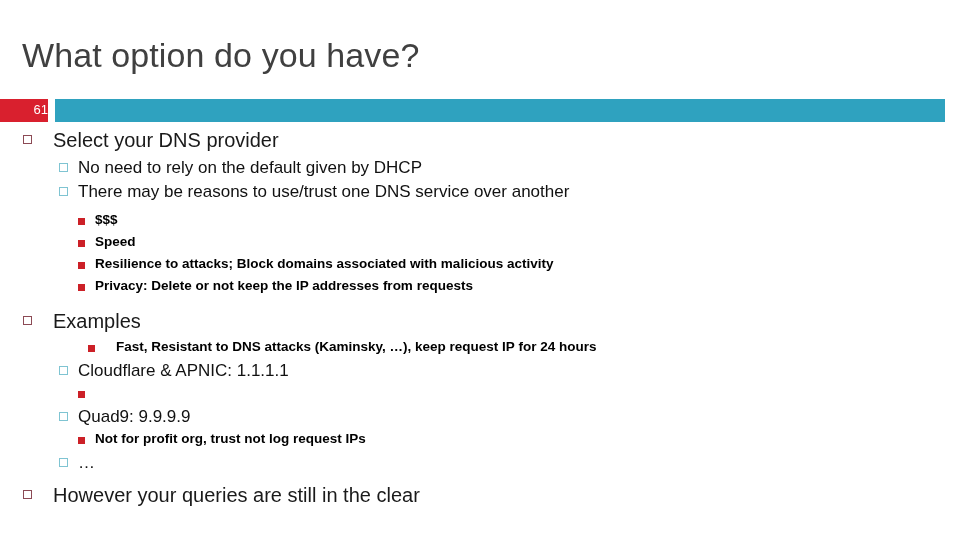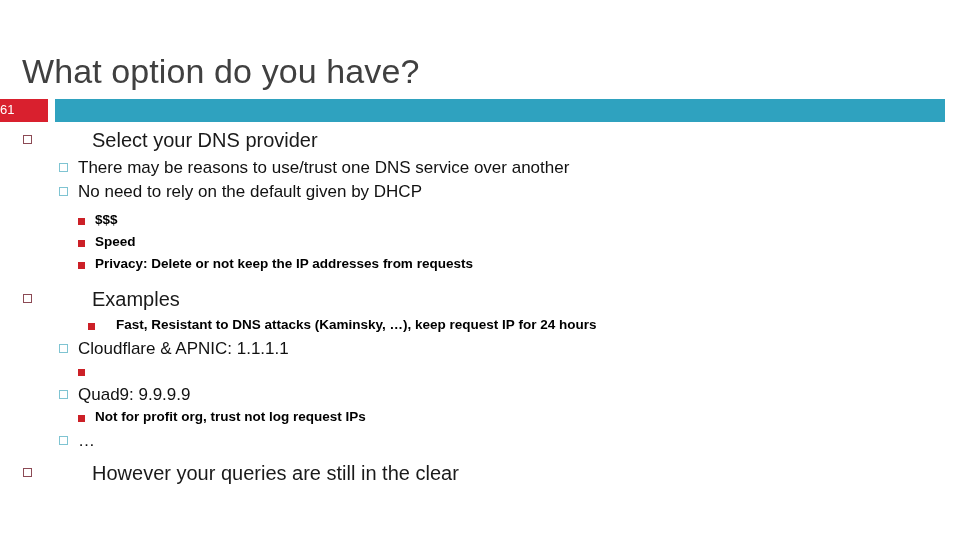--- a/index.html
+++ b/index.html
@@ -20,21 +20,20 @@
   .slide-title {
     position: absolute;
     left: 22px;
     top: 33px;
     font-size: 34px;
     line-height: 44px;
     font-weight: normal;
     color: #404040;
     letter-spacing: 0.1px;
     white-space: nowrap;
-    margin-top: 16px;
   }
 
   
   .header-rule {
     position: absolute;
     left: 0;
     top: 99px;
     width: 960px;
     height: 23px;
   }
@@ -44,21 +43,21 @@
     top: 0;
     width: 48px;
     height: 23px;
     background: #d9202e;
   }
   .slide-number-badge .num {
     position: absolute;
     left: 0;
     right: 0;
     top: 3px;
-    text-align: left;
+    text-align: right;
     font-size: 13px;
     line-height: 16px;
     color: #ffffff;
   }
   .header-bar {
     position: absolute;
     left: 55px;
     top: 0;
     width: 890px;
     height: 23px;
@@ -82,21 +81,20 @@
     display: block;
   }
   .row .txt {
     display: block;
     white-space: nowrap;
   }
 
   
   .lvl1 {
     height: 30px;
-    padding-left: 39px;
   }
   .lvl1 .marker {
     left: 23px;
     top: 9px;
     width: 9px;
     height: 9px;
     border: 1px solid #8c4a55;
     background: transparent;
     box-sizing: border-box;
   }
@@ -172,40 +170,44 @@
 
 <div class="body-area">
 
   <div class="row lvl1">
     <span class="marker"></span>
     <span class="txt">Select your DNS provider</span>
   </div>
 
   <div class="row lvl2">
     <span class="marker"></span>
+    <span class="txt">No need to rely on the default given by DHCP</span>
+  </div>
+
+  <div class="row lvl2">
+    <span class="marker"></span>
     <span class="txt">There may be reasons to use/trust one DNS service over another</span>
   </div>
 
-  <div class="row lvl2">
-    <span class="marker"></span>
-    <span class="txt">No need to rely on the default given by DHCP</span>
-  </div>
-
   <div class="gap-sm"></div>
 
   <div class="row lvl3">
     <span class="marker"></span>
     <span class="txt">$$$</span>
   </div>
 
   <div class="row lvl3">
     <span class="marker"></span>
     <span class="txt">Speed</span>
   </div>
 
+  <div class="row lvl3">
+    <span class="marker"></span>
+    <span class="txt">Resilience to attacks; Block domains associated with malicious activity</span>
+  </div>
 
   <div class="row lvl3">
     <span class="marker"></span>
     <span class="txt">Privacy: Delete or not keep the IP addresses from requests</span>
   </div>
 
   <div class="gap-md"></div>
 
   <div class="row lvl1">
     <span class="marker"></span>

